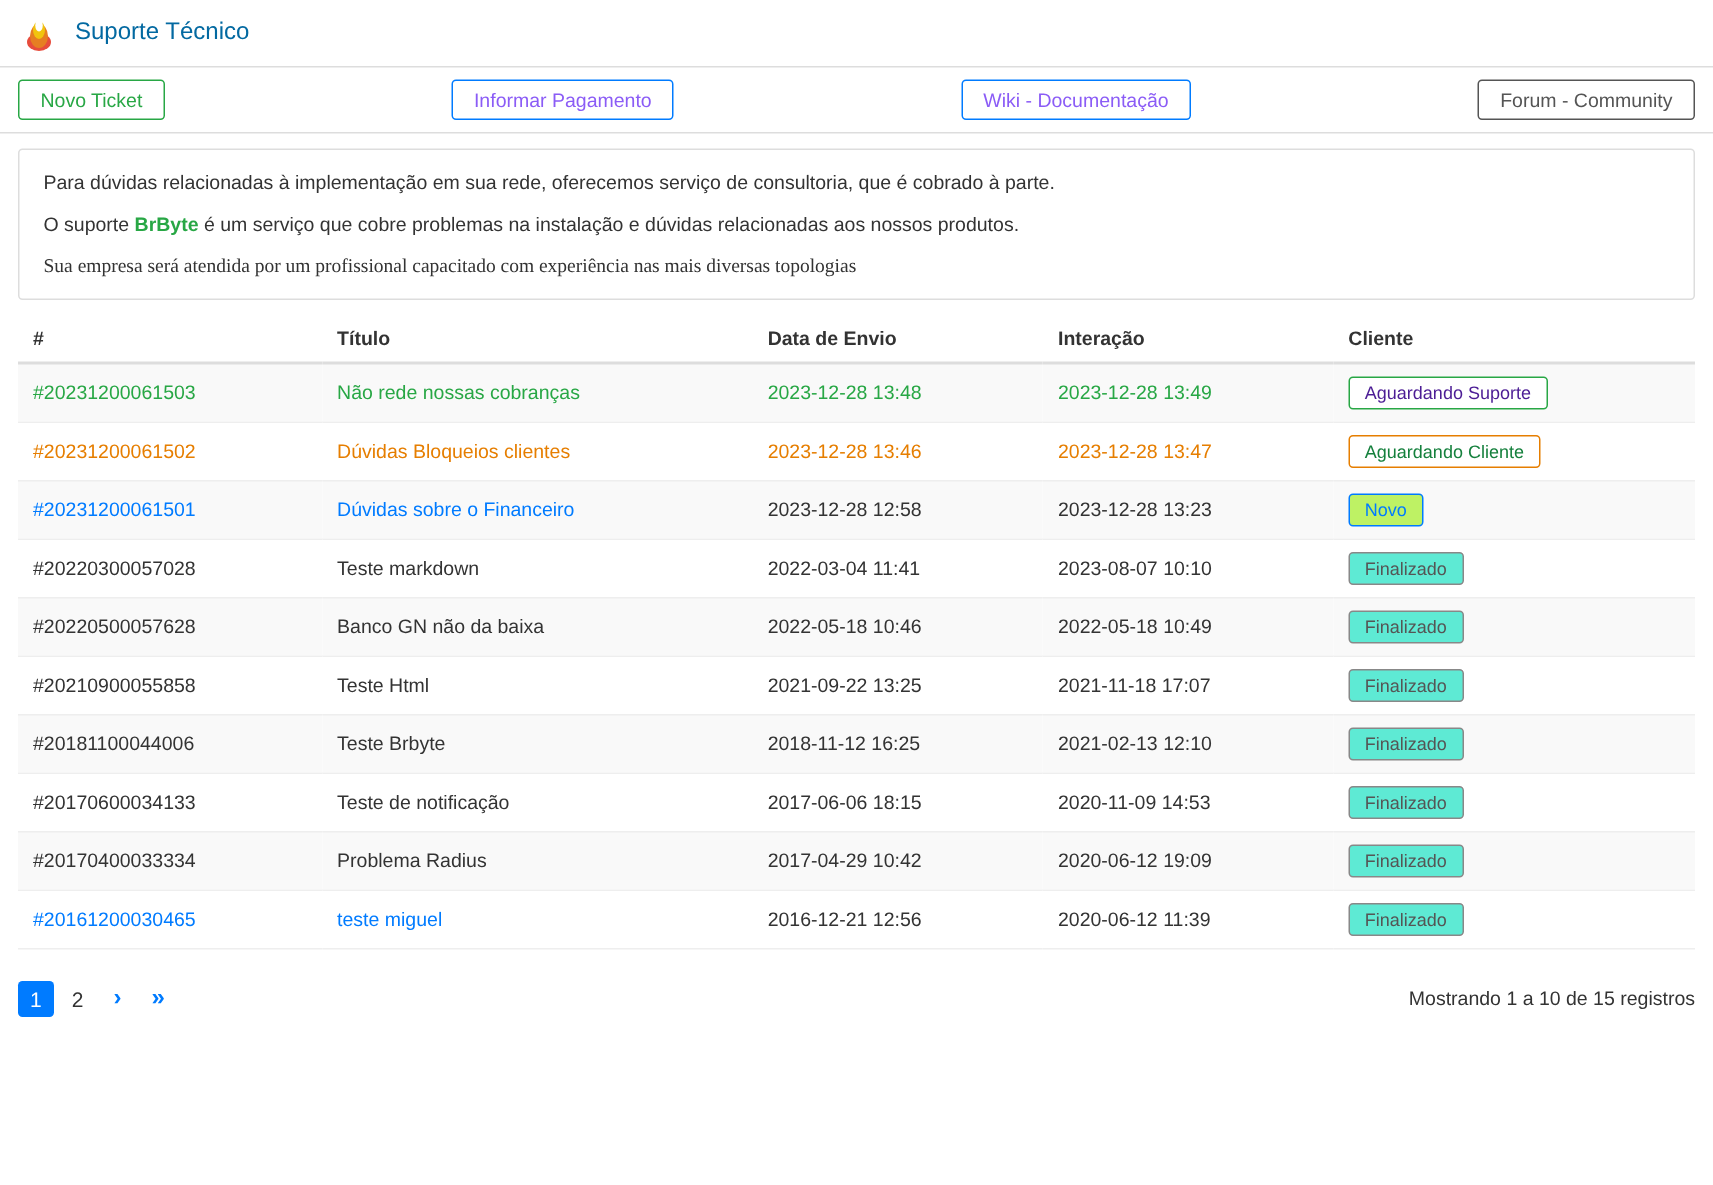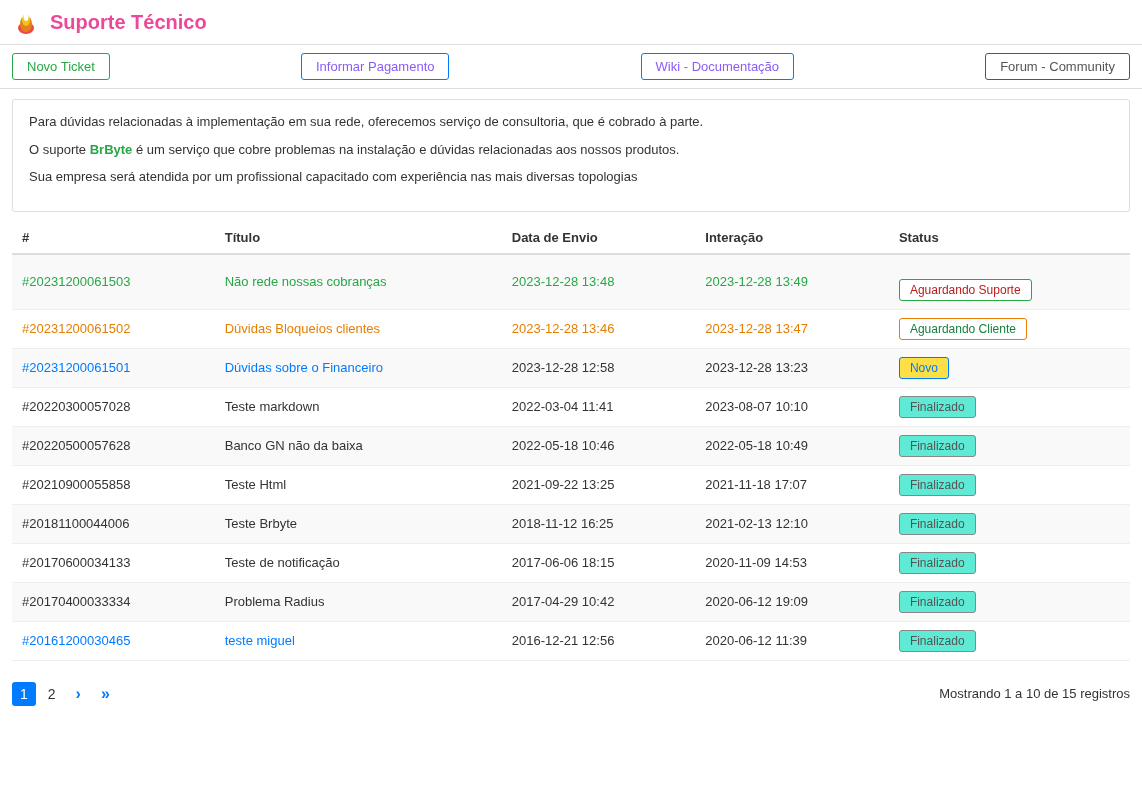--- a/index.html
+++ b/index.html
@@ -12,23 +12,22 @@
       padding: 8px 12px;
       border-bottom: 1px solid #ddd;
       background: #fff;
     }
     .header-logo {
       width: 28px;
       height: 28px;
       margin-right: 10px;
     }
     .header-title {
-      font-size: 20px;
-      color: #ec4899;
-      font-weight: bold;
+      font-size: 16px;
+      color: #0369a1;
     }
 
     
     .nav-bar {
       display: flex;
       align-items: center;
       padding: 8px 12px;
       border-bottom: 1px solid #ddd;
       gap: 0;
     }
@@ -60,21 +59,21 @@
       border: 1px solid #ddd;
       margin: 10px 12px;
       padding: 12px 16px;
       border-radius: 3px;
     }
     .info-box p {
       margin-bottom: 8px;
       font-size: 13px;
       line-height: 1.5;
     }
-    .info-box p:last-child { margin-bottom: 12px; }
+    .info-box p:last-child { margin-bottom: 0; font-family: Liberation Serif, serif; }
     .info-box .highlight { color: #28a745; font-weight: bold; }
 
     
     .table-container {
       margin: 10px 12px;
     }
     table {
       width: 100%;
       border-collapse: collapse;
     }
@@ -115,33 +114,32 @@
     .status-badge {
       border: 1px solid;
       padding: 3px 10px;
       border-radius: 3px;
       font-size: 12px;
       display: inline-block;
       white-space: nowrap;
     }
     .badge-green {
       border-color: #28a745;
-      color: #b91c1c;
-      background: #fff;
-      margin-top: 16px;
+      color: #4c1d95;
+      background: #fff;
     }
     .badge-orange {
       border-color: #e67e00;
       color: #15803d;
       background: #fff;
     }
     .badge-blue {
       border-color: #007bff;
       color: #007bff;
-      background: #fde047;
+      background: #bef264;
     }
     .badge-gray {
       border-color: #888;
       color: #555;
       background: #5eead4;
     }
 
     
     .pagination-bar {
       display: flex;
@@ -214,21 +212,21 @@
 </div>
 
 <div class="table-container">
   <table>
     <thead>
       <tr>
         <th>#</th>
         <th>Título</th>
         <th>Data de Envio</th>
         <th>Interação</th>
-        <th>Status</th>
+        <th>Cliente</th>
       </tr>
     </thead>
     <tbody id="table-body">
     <tr>
       <td class="td-id-green">#20231200061503</td>
       <td class="td-title-green">Não rede nossas cobranças</td>
       <td class="td-date-green">2023-12-28 13:48</td>
       <td class="td-date-green">2023-12-28 13:49</td>
       <td><span class="status-badge badge-green">Aguardando Suporte</span></td>
     </tr>

